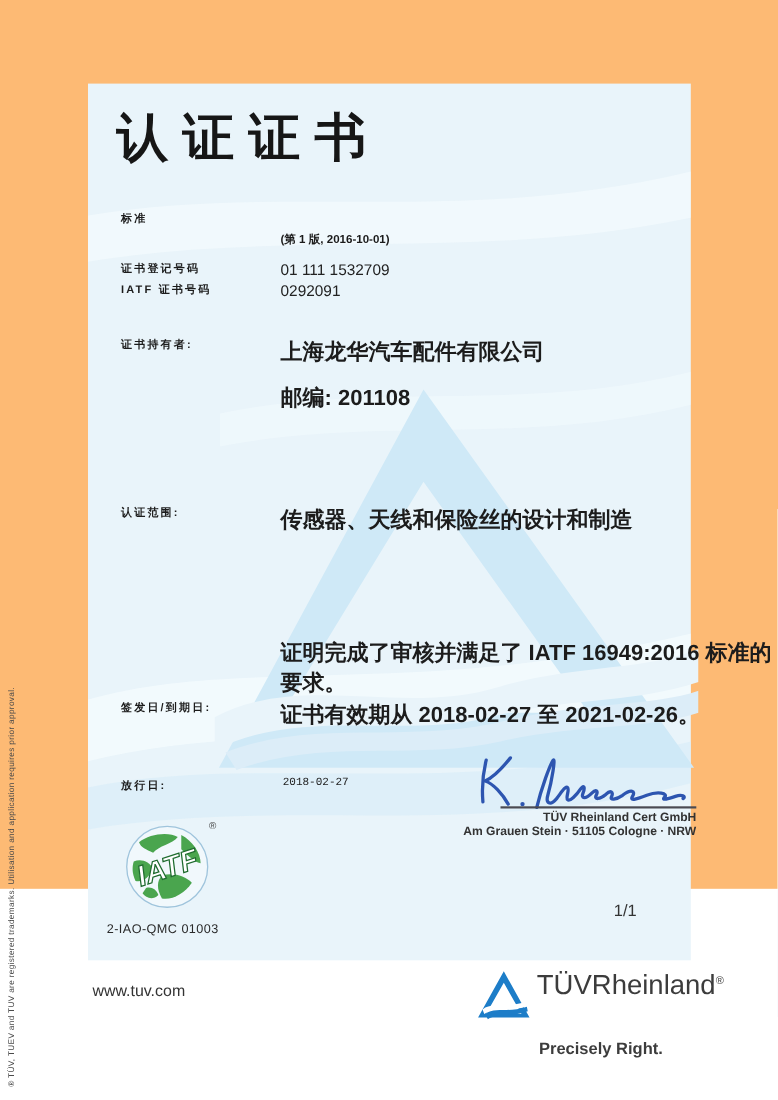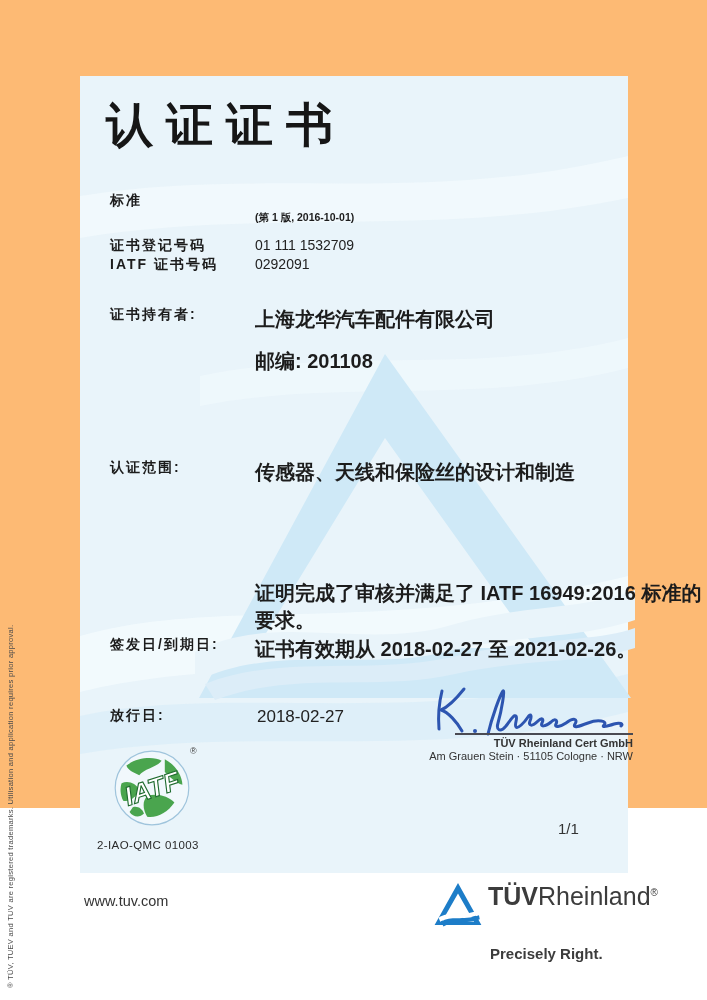--- a/index.html
+++ b/index.html
@@ -12,41 +12,41 @@
   .bg-waves { left:80px; top:76px; }
   .watermark { left:195px; top:352px; }
 
   .side-note {
     position:absolute; left:6px; top:988px; width:450px;
     transform:rotate(-90deg); transform-origin:0 0;
     font-size:7.5px; color:#4a4a4a; letter-spacing:.3px; white-space:nowrap;
   }
 
   .abs { position:absolute; }
-  .cjk-label { font-weight:700; color:#1c1c1c; letter-spacing:2px; font-size:14px; }
+  .cjk-label { font-weight:700; color:#1c1c1c; letter-spacing:2px; font-size:10px; }
   .cjk-text  { font-weight:700; color:#1c1c1c; font-size:20px; }
   .num-text  { font-weight:400; color:#222; font-size:14px; }
 
   .title { left:106px; top:94px; font-size:47px; font-weight:700; color:#161616; letter-spacing:13px; }
 
   .std-value { left:255px; top:184px; font-size:21px; font-weight:700; color:#141414; letter-spacing:.5px; }
   .std-edition { left:255px; top:211px; font-size:10.5px; font-weight:700; color:#1c1c1c; }
 
   .sig-line { left:455px; top:733px; width:178px; height:2px; background:#4a4a52; }
   .sig-org { left:433px; top:737px; width:200px; text-align:right; font-size:11px; font-weight:700; color:#333; }
-  .sig-addr { left:393px; top:750px; width:240px; text-align:right; font-size:11px; color:#333; }
+  .sig-addr { left:393px; top:750px; width:240px; text-align:right; font-size:11px; color:#333;font-weight:bold; }
 
   .iatf-logo { left:112px; top:748px; width:80px; height:80px; }
   .iatf-reg { left:190px; top:746px; font-size:9px; color:#444; }
   .iatf-code { left:97px; top:839px; font-size:11.5px; color:#2a2a2a; letter-spacing:.4px; }
   .page-ind { left:558px; top:820px; font-size:15px; color:#333;text-align:right; }
 
   .website { left:84px; top:893px; font-size:14.5px; color:#333; }
   .brand { left:488px; top:882px; font-size:25px; color:#3c3c3c; white-space:nowrap; }
-  .brand b { font-weight:700; }
+  .brand b { font-weight:400; }
   .brand .reg { font-size:10px; vertical-align:super; }
   .tagline { left:490px; top:913px; font-size:15px; font-weight:700; color:#3c3c3c;margin-top:32px; }
   .tuv-icon { left:433px; top:881px; }
   .sig-svg { left:428px; top:679px; }
 </style>
 </head>
 <body>
 
 <div class="page">
 
@@ -84,21 +84,21 @@
 
   <span class="abs cjk-label" style="left:110px; top:459px;">认证范围:</span>
   <span class="abs cjk-text" style="left:255px; top:459px;">传感器、天线和保险丝的设计和制造</span>
 
   <span class="abs cjk-text" style="left:255px; top:580px;">证明完成了审核并满足了 IATF 16949:2016 标准的要求。</span>
 
   <span class="abs cjk-label" style="left:110px; top:636px;">签发日/到期日:</span>
   <span class="abs cjk-text" style="left:255px; top:636px;">证书有效期从 2018-02-27 至 2021-02-26。</span>
 
   <span class="abs cjk-label" style="left:110px; top:707px;">放行日:</span>
-  <span class="abs num-text" style="left:257px; top:707px; font-size:17px;">2018-02-27</span>
+  <span class="abs num-text" style="left:257px; top:707px; font-size:10px;font-family:Liberation Mono, monospace;">2018-02-27</span>
 
   <svg class="abs sig-svg" width="210" height="58" viewBox="0 0 210 58">
     <g stroke="#2d55b0" stroke-width="3" fill="none" stroke-linecap="round" stroke-linejoin="round">
       <path d="M14 12 C11 24 10 38 11 50"></path>
       <path d="M36 10 C28 20 20 28 13 31 C20 33 29 43 34 52"></path>
       <path d="M60 55 C64 38 72 16 75 12 C77 10 74 30 70 44 C68 51 72 54 78 47 C82 42 86 35 88 37 C90 39 86 46 88 48 C90 50 96 44 100 38 C103 34 104 37 102 42 C100 47 104 48 110 42 C114 38 116 40 114 44 C112 48 117 48 123 43 C127 39 130 41 128 45 C126 49 132 48 138 44 C146 38 150 40 147 45 C144 50 152 47 160 44 C170 40 180 42 176 46 C173 49 180 47 186 45 C192 43 196 45 193 47"></path>
     </g>
     <circle cx="47" cy="52" r="2" fill="#2d55b0"></circle>
   </svg>
   <div class="abs sig-line"></div>

